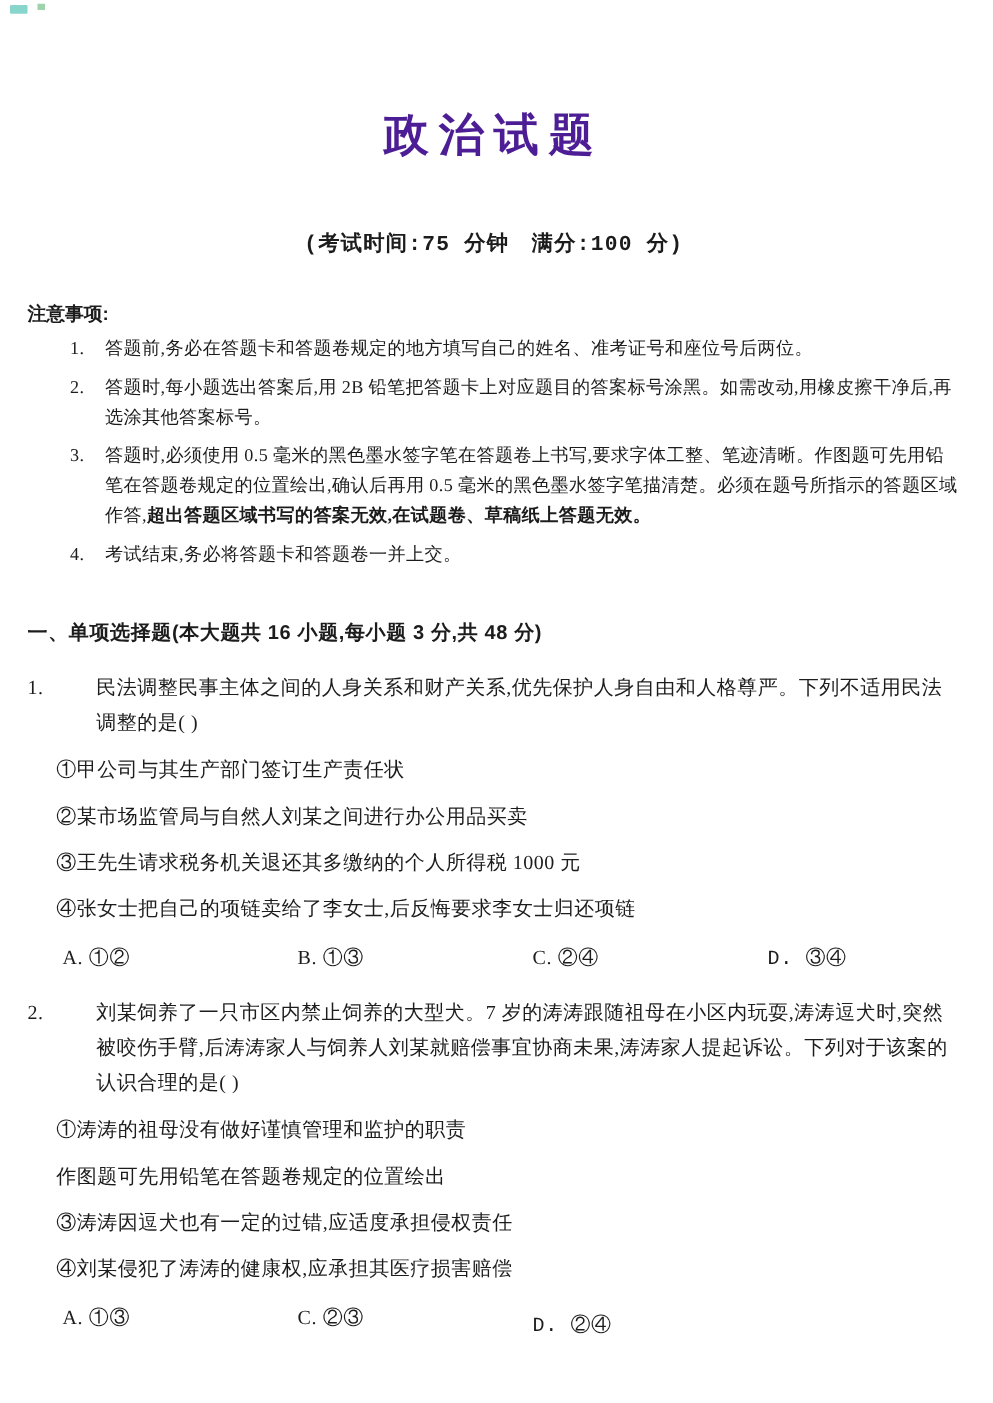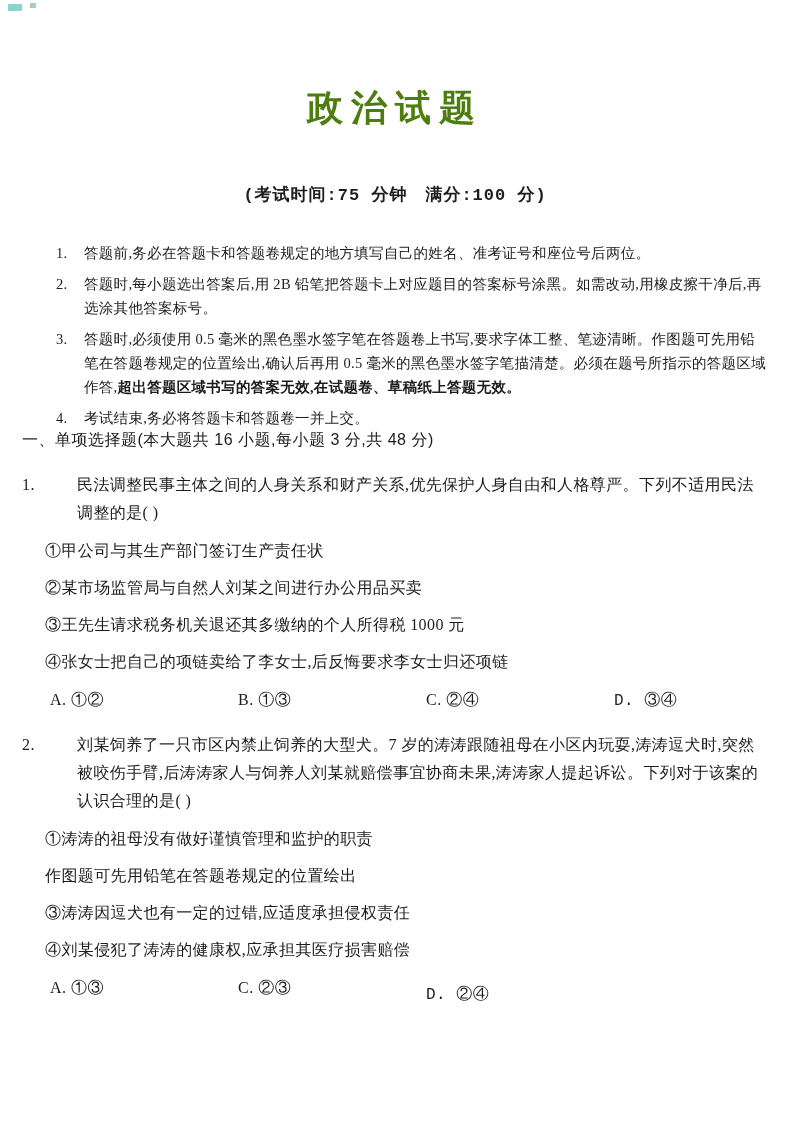--- a/index.html
+++ b/index.html
@@ -29,21 +29,21 @@
     width: 6px; height: 5px;
     background: #2a9d48;
     opacity: 0.45;
   }
   .title {
     text-align: center;
     font-size: 36px;
     font-weight: 700;
     letter-spacing: 8px;
     font-family: "Liberation Sans", "DejaVu Sans", sans-serif;
-    color: #4d7c0f;
+    color: #4c1d95;
   }
   .subtitle {
     text-align: center;
     font-size: 17px;
     font-weight: 700;
     margin-top: 50px;
     letter-spacing: 1px;
     font-family: Liberation Mono, monospace;
   }
   .notice { margin-top: 36px; }
@@ -60,22 +60,23 @@
     line-height: 1.65;
     letter-spacing: 0.3px;
   }
   .notice-item .num { flex: none; width: 28px; }
   .notice-item .txt { flex: 1; }
   .emph {
     font-weight: 700;
     text-underline-offset: 4px;
   }
   .section-heading {
+    margin-top: 40px;
     font-size: 16px;
-    font-weight: 400;
+    font-weight: 700;
     letter-spacing: 0.5px;
     font-family: "Liberation Sans", "DejaVu Sans", sans-serif;
   }
   .question { margin-top: 20px; font-size: 16px; }
   .stem {
     display: flex;
     line-height: 1.72;
     letter-spacing: 0.4px;
   }
   .stem .qnum { flex: none; width: 23px; }
@@ -101,20 +102,21 @@
 
 <div class="page">
   <div class="scan-artifact"></div>
   <div class="scan-artifact2"></div>
 
   <h1 class="title">政治试题</h1>
 
   <div class="subtitle">(考试时间:75 分钟　满分:100 分)</div>
 
   <div class="notice">
+    <div class="notice-heading">注意事项:</div>
 
     <div class="notice-item">
       <span class="num">1.</span>
       <span class="txt">答题前,务必在答题卡和答题卷规定的地方填写自己的姓名、准考证号和座位号后两位。</span>
     </div>
 
     <div class="notice-item">
       <span class="num">2.</span>
       <span class="txt">答题时,每小题选出答案后,用 2B 铅笔把答题卡上对应题目的答案标号涂黑。如需改动,用橡皮擦干净后,再选涂其他答案标号。</span>
     </div>

